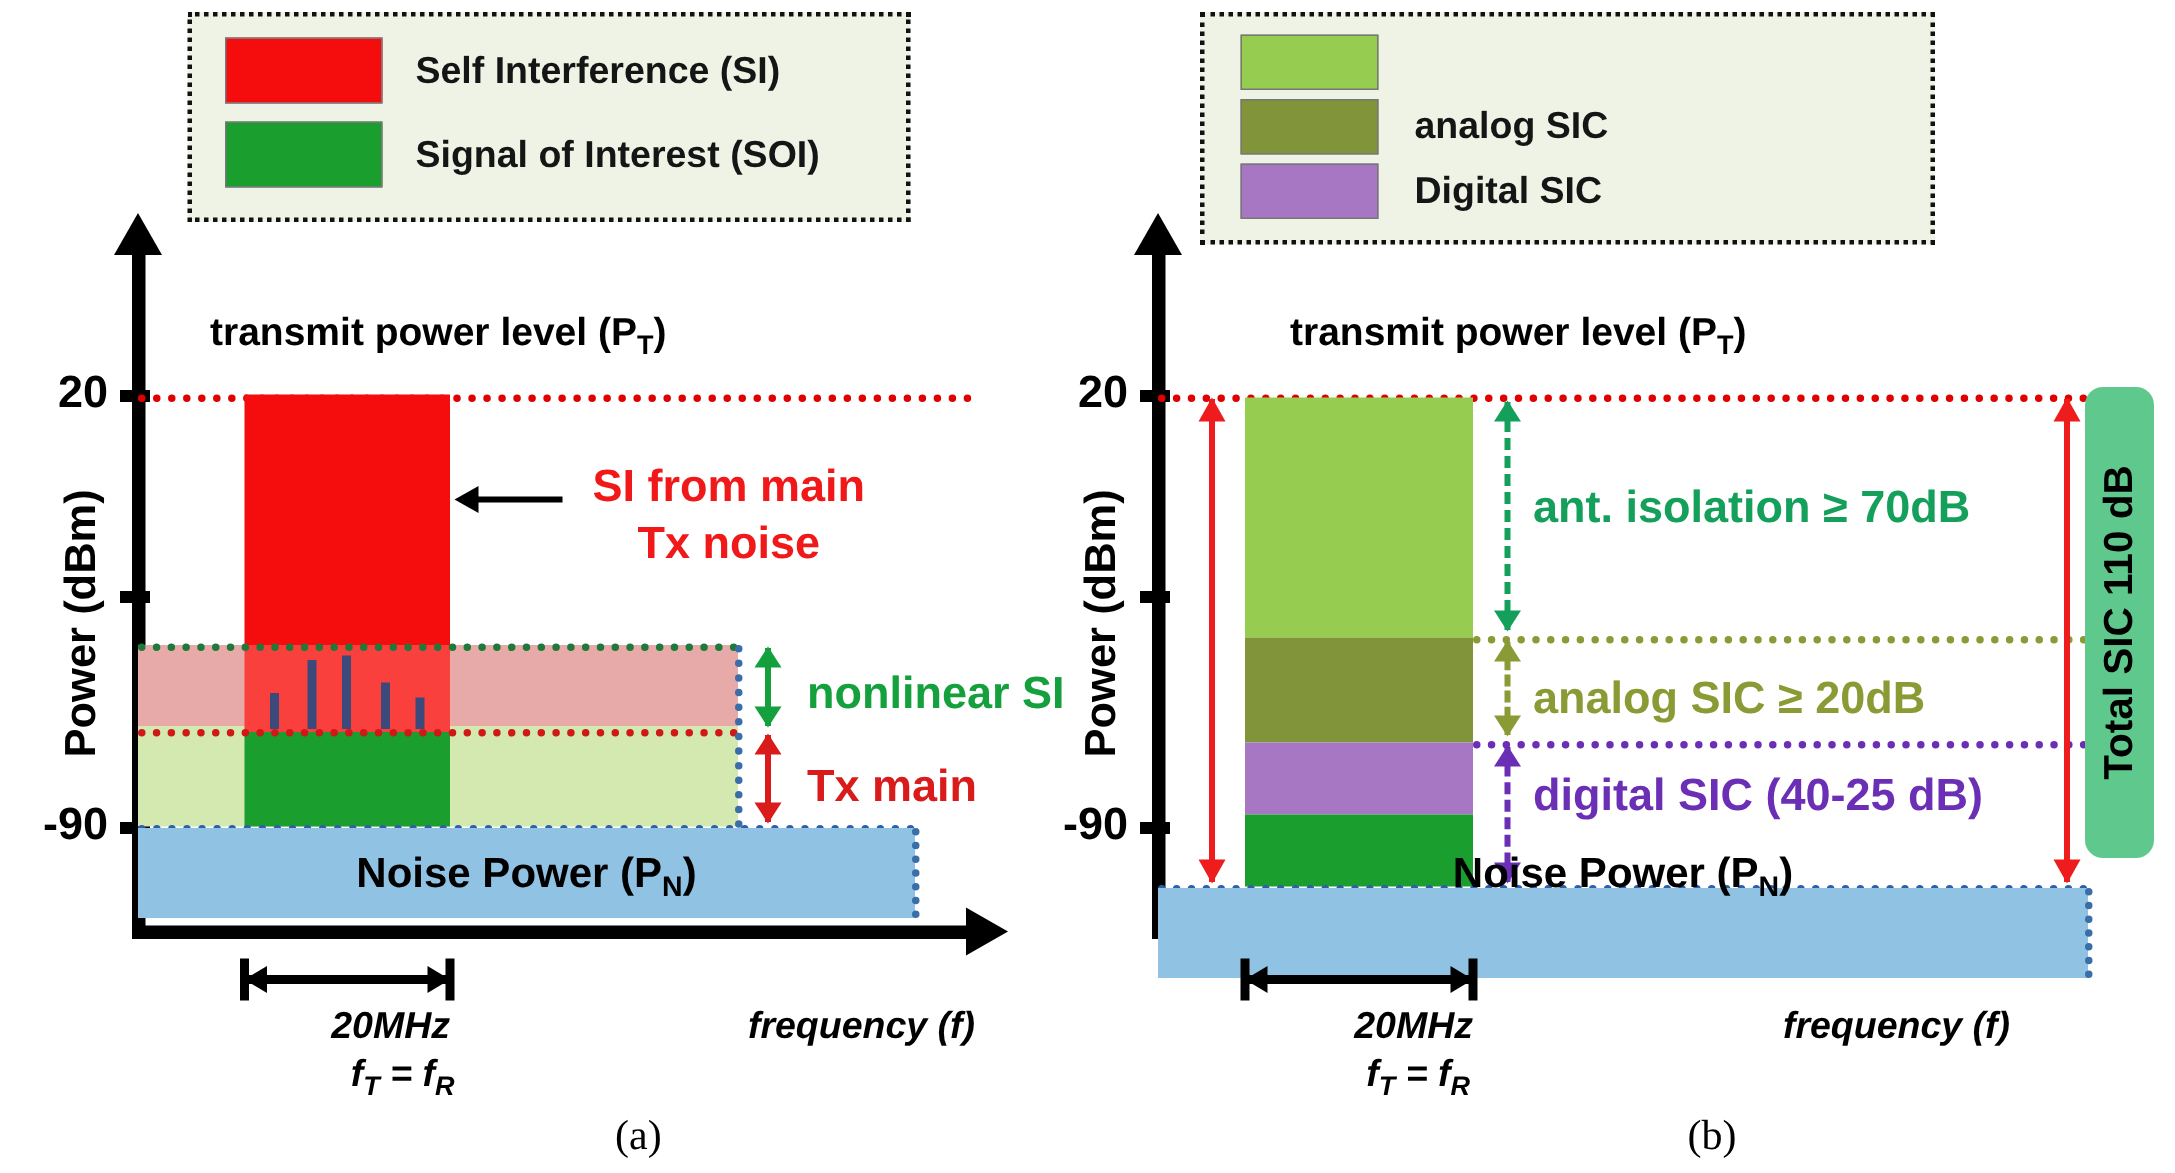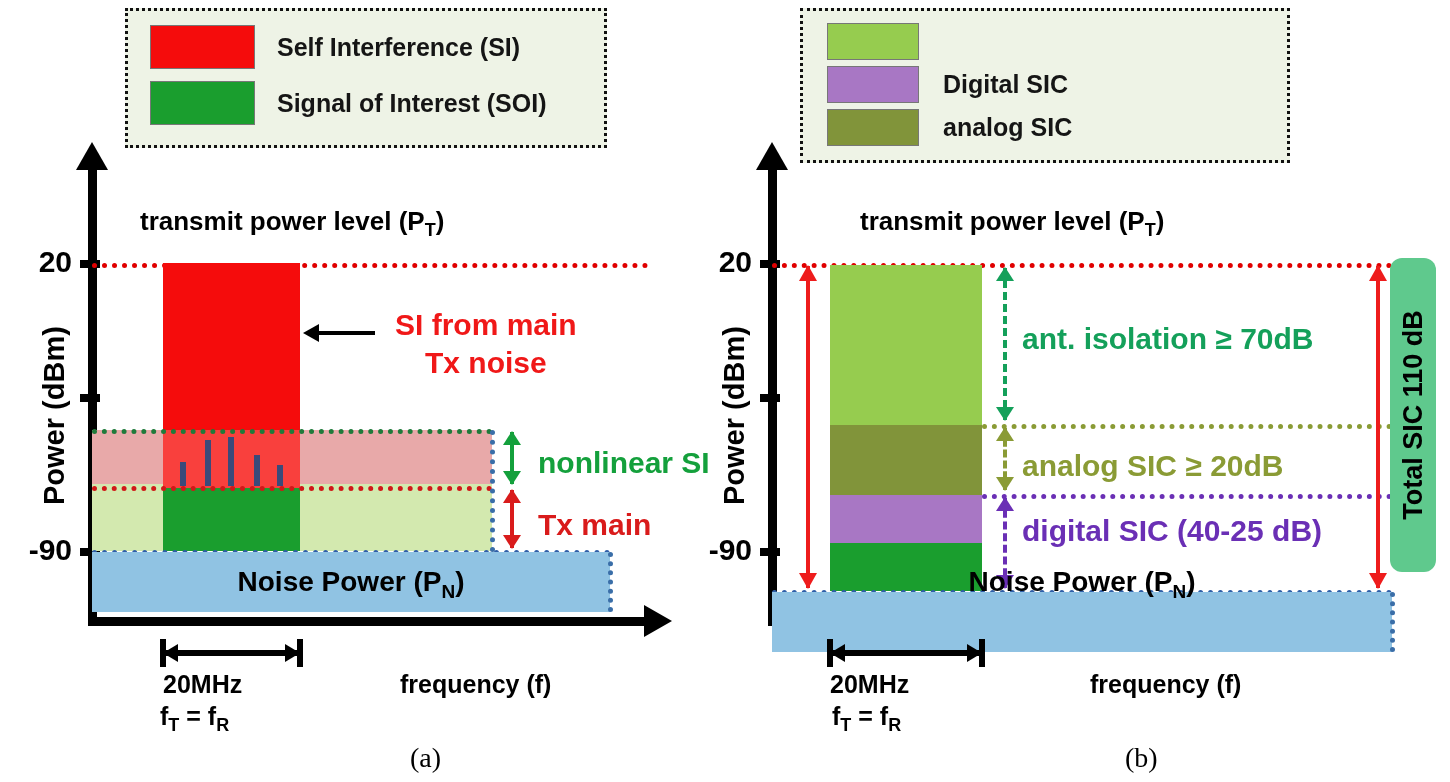--- a/index.html
+++ b/index.html
@@ -66,21 +66,21 @@
   .dashv .head.dn{bottom:-1px;border-top:14px solid currentColor;}
 
   .hdots{position:absolute;height:0;}
 
   
   .measure{position:absolute;height:6px;background:#000;}
   .mcap{position:absolute;width:6px;background:#000;}
   .mhead{position:absolute;width:0;height:0;
          border-top:9px solid transparent;border-bottom:9px solid transparent;}
   .blabel{position:absolute;font-size:25px;font-weight:bold;color:#000;
-          text-align:left;white-space:nowrap;}
+          text-align:right;white-space:nowrap;font-style:italic;}
 
   .subcap{position:absolute;font-size:28px;color:#000;
           font-family:"Liberation Serif",serif;}
 
   #total-sic{position:absolute;left:1390px;top:258px;width:46px;height:314px;
              background:#5fc98d;border-radius:12px;}
   #total-sic span{position:absolute;left:23px;top:157px;
              transform:translate(-50%,-50%) rotate(-90deg);
              font-size:27px;font-weight:bold;color:#000;white-space:nowrap;}
 </style>
@@ -192,26 +192,26 @@
 <div class="panel" id="panel-b">
 </div>
 
 <div>
 
   <div class="legend" id="legend-b">
     <div class="legend-row">
       <div class="swatch" style="background:#96cc4f"></div>
     </div>
     <div class="legend-row">
+      <div class="swatch" style="background:#81943a"></div>
+      <div class="legend-label">analog SIC</div>
+    </div>
+    <div class="legend-row">
       <div class="swatch" style="background:#a877c4"></div>
       <div class="legend-label">Digital SIC</div>
-    </div>
-    <div class="legend-row">
-      <div class="swatch" style="background:#81943a"></div>
-      <div class="legend-label">analog SIC</div>
     </div>
   </div>
 
   <div class="axis-v" style="left:768px;top:168px;height:458px;"></div>
   <div class="arrow-up" style="left:756px;top:142px;"></div>
   <div class="axis-h" style="left:768px;top:617px;width:590px;"></div>
   <div class="arrow-right" style="left:1354px;top:605px;"></div>
 
   <div class="tick" style="left:760px;top:260px;"></div>
   <div class="tick" style="left:760px;top:394px;"></div>

